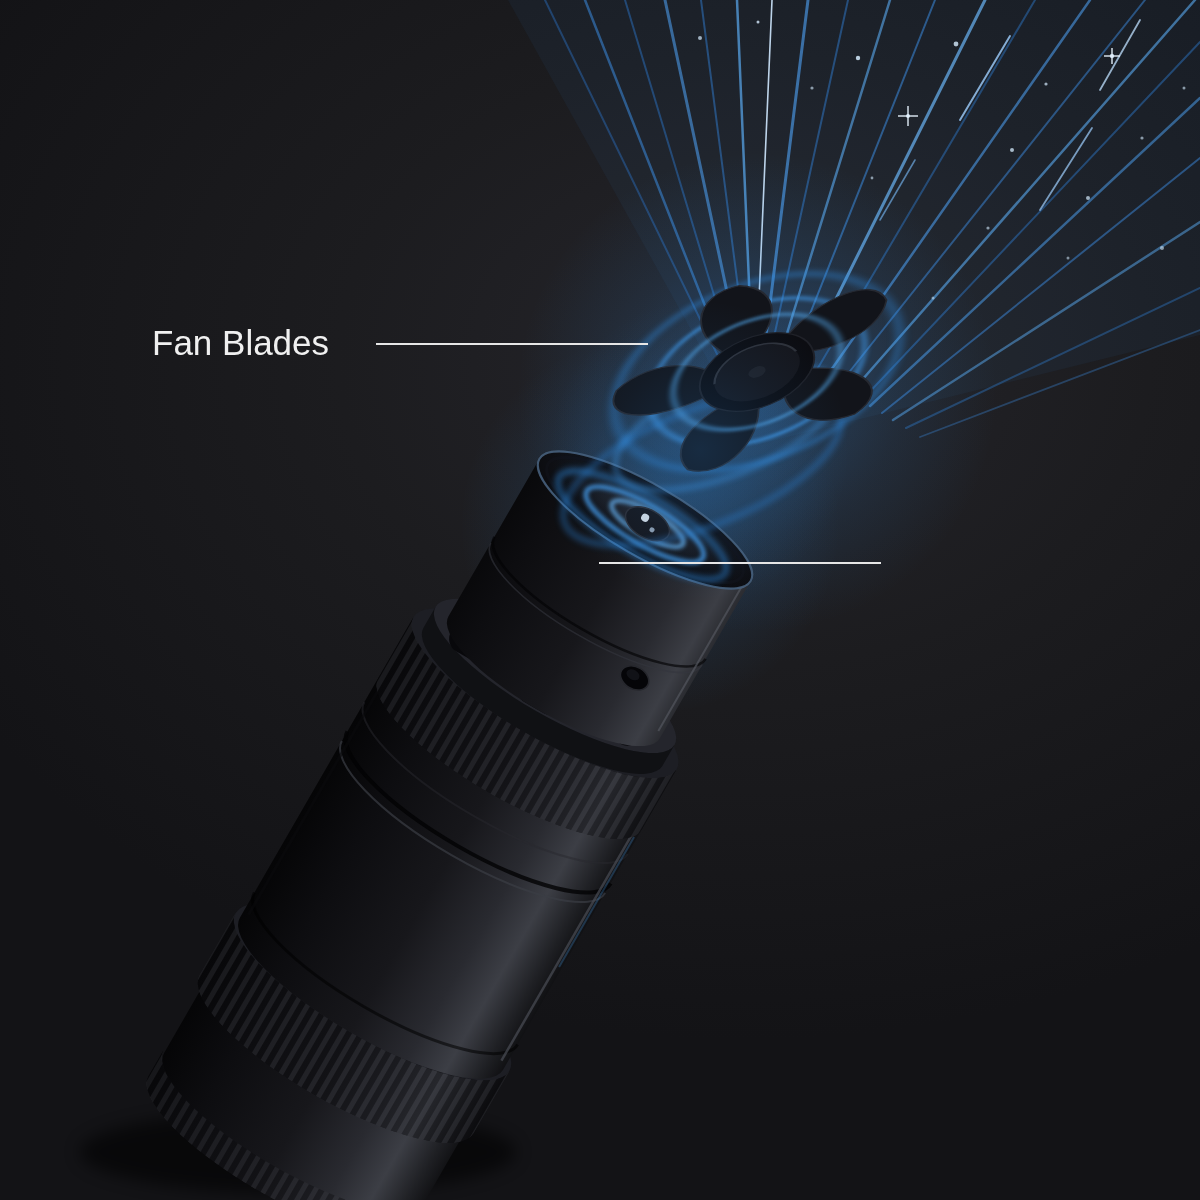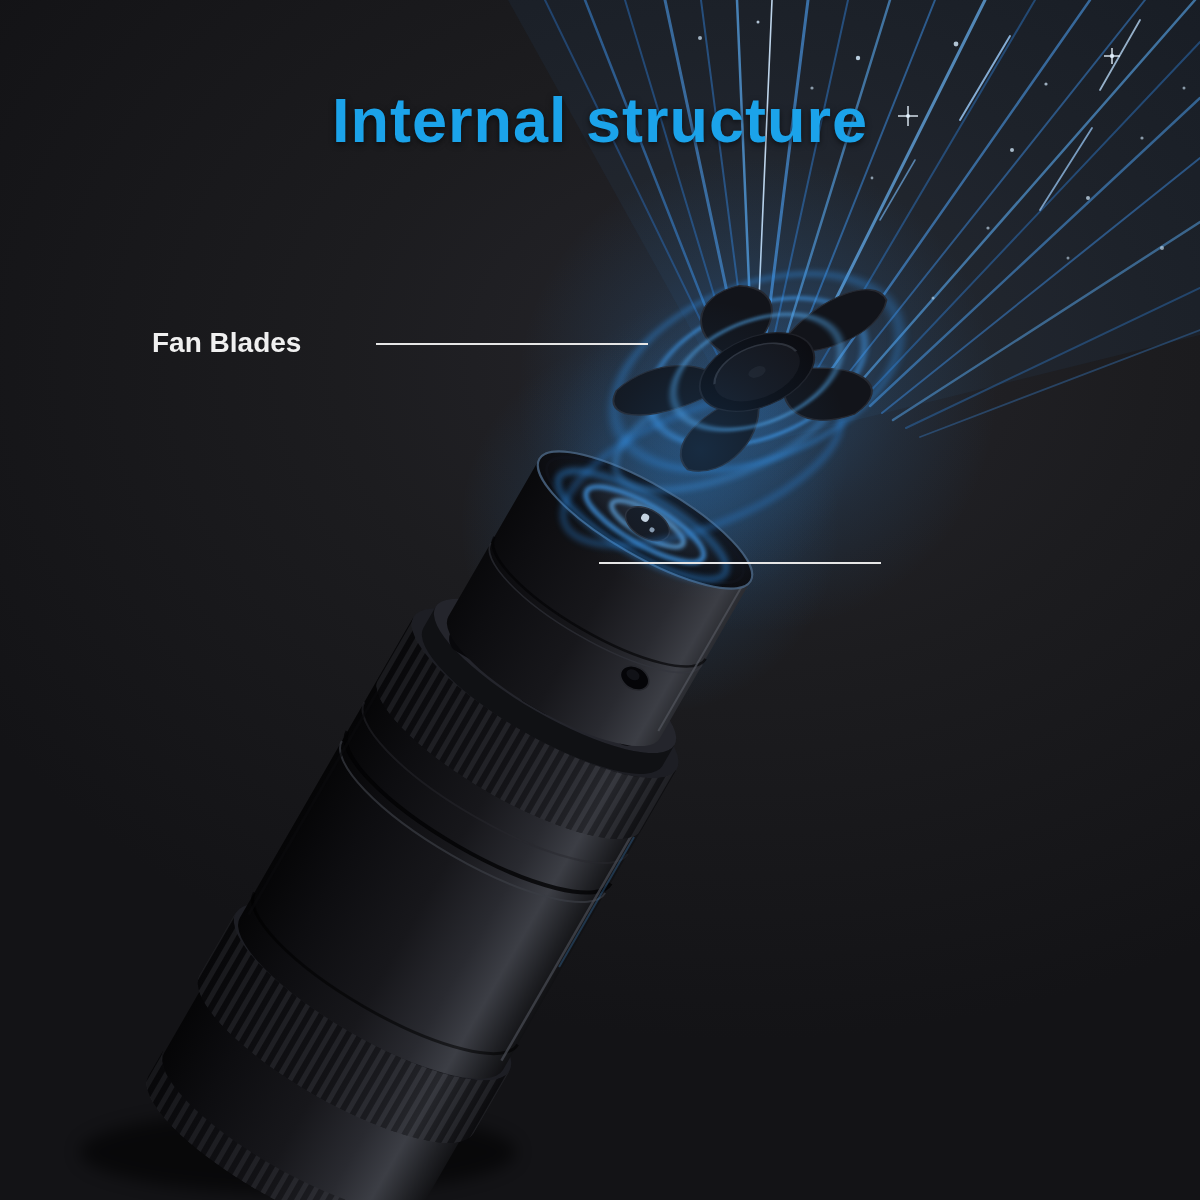--- a/index.html
+++ b/index.html
@@ -9,21 +9,21 @@
     background: radial-gradient(900px 680px at 62% 30%, #25252b 0%, #1c1c1f 45%, #131316 100%);
   }
   .stage svg{position:absolute;left:0;top:0;}
   .title{
     position:absolute;top:84px;left:0;width:100%;text-align:center;
     font-size:63px;font-weight:bold;letter-spacing:1px;
     color:var(--color-title,#1BA3EA);
     text-shadow:0 2px 6px rgba(0,0,0,.6);
   }
   .label{
-    position:absolute;font-size:28px;font-weight:700;line-height:46px;
+    position:absolute;font-size:35px;font-weight:400;line-height:46px;
     color:var(--color-label-text,#F0F0F0);
   }
   .label.fan{left:152px;top:320px;}
   .label.motor{left:893px;top:538px;}
   .callout{position:absolute;height:2px;background:#E6E6E6;}
   .callout.fan{left:376px;top:343px;width:272px;}
   .callout.motor{left:599px;top:562px;width:282px;}
 </style>
 </head>
 <body>
@@ -204,20 +204,19 @@
       <circle r="88" fill="none" stroke="#54aef5" stroke-width="4" opacity="0.8" filter="url(#b3)"></circle>
       <circle r="60" fill="#0c0d12" stroke="#1f2128" stroke-width="2"></circle>
       <circle r="45" fill="#15161c"></circle>
       <path d="M -44 -8 A 45 45 0 0 1 44 -8" fill="none" stroke="#33363e" stroke-width="2.5" opacity="0.85"></path>
       <circle r="9" fill="#1e2027"></circle>
     </g>
 
     <circle cx="700" cy="450" r="150" fill="url(#amb)" opacity="0.6"></circle>
   </svg>
 
-  <div class="title">Internal structure</div>
 
   <div class="label fan">Fan Blades</div>
   <div class="callout fan"></div>
 
   <div class="callout motor"></div>
 
 </div>
 
 </body></html>

